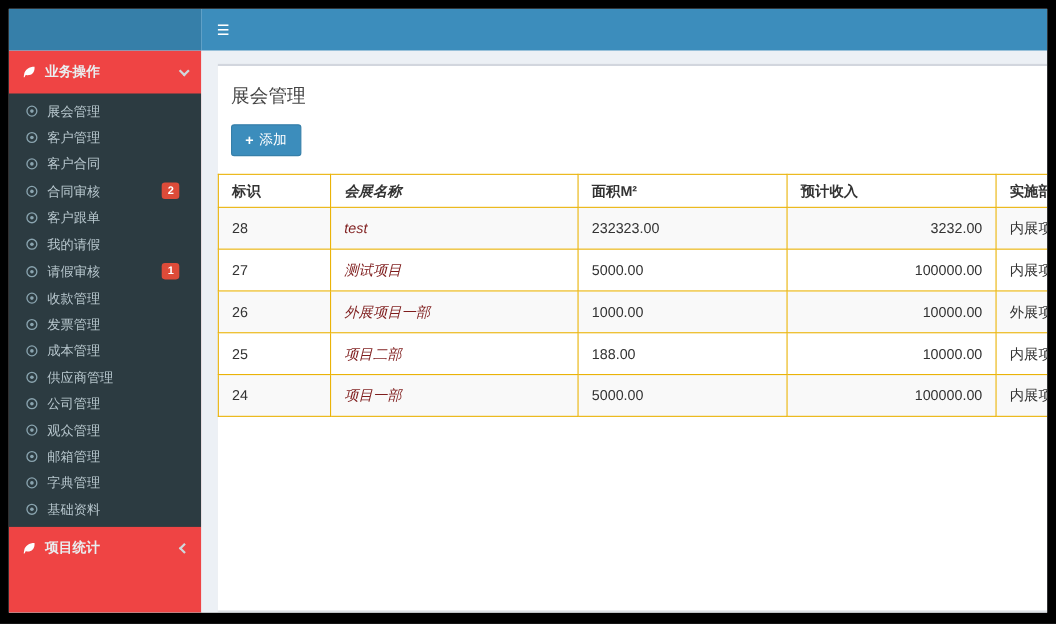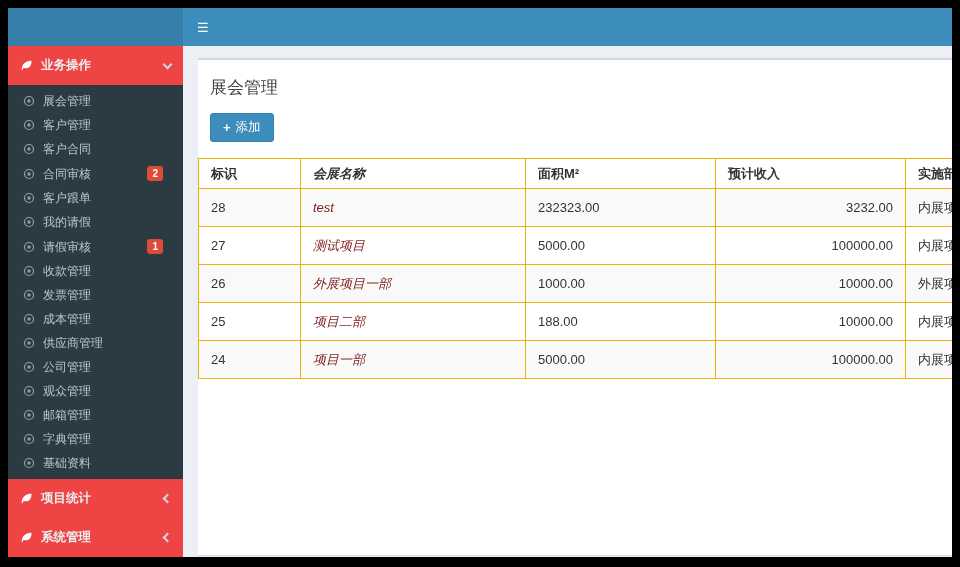--- a/index.html
+++ b/index.html
@@ -238,29 +238,20 @@
       <div class="section-header">
         <span class="leaf">
           <svg width="13" height="13" viewBox="0 0 16 16">
               <path fill="currentColor" d="M14 2c-6 0-10.5 3-11.5 8-.3 1.5-.4 2.8-.6 3.8l1-.1c.2-1 .6-1.9 1.3-2.8 1 .5 2.3.7 3.8.5C12.5 10.7 14.5 6.5 14 2zM3 13.6c1.8-4.4 4.8-7.3 8.7-9.8l-.4-.5C7 5.6 4.2 8.8 2.3 13.4z"></path>
             </svg>
         </span>
         <span>项目统计</span>
         <span class="chev left"></span>
       </div>
 
-      <div class="section-header">
-        <span class="leaf">
-          <svg width="13" height="13" viewBox="0 0 16 16">
-              <path fill="currentColor" d="M14 2c-6 0-10.5 3-11.5 8-.3 1.5-.4 2.8-.6 3.8l1-.1c.2-1 .6-1.9 1.3-2.8 1 .5 2.3.7 3.8.5C12.5 10.7 14.5 6.5 14 2zM3 13.6c1.8-4.4 4.8-7.3 8.7-9.8l-.4-.5C7 5.6 4.2 8.8 2.3 13.4z"></path>
-            </svg>
-        </span>
-        <span>系统管理</span>
-        <span class="chev left"></span>
-      </div>
 
     </div>
 
     <div class="main">
       <div class="box">
         <div class="box-title">展会管理</div>
 
         <button class="btn-add">
           <span class="plus">+</span>
           <span>添加</span>

